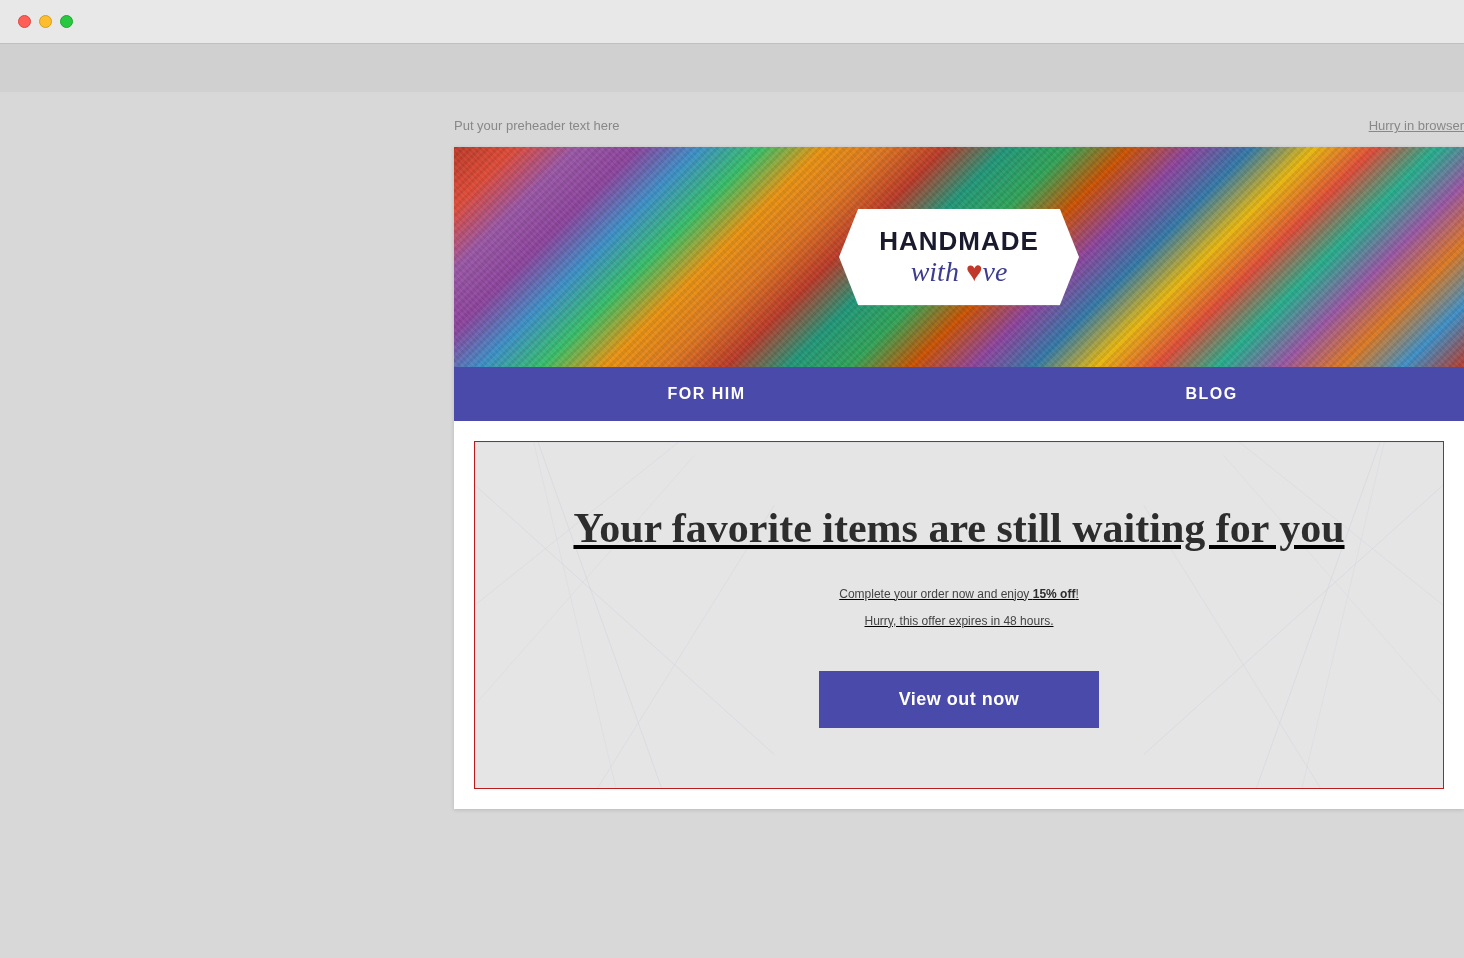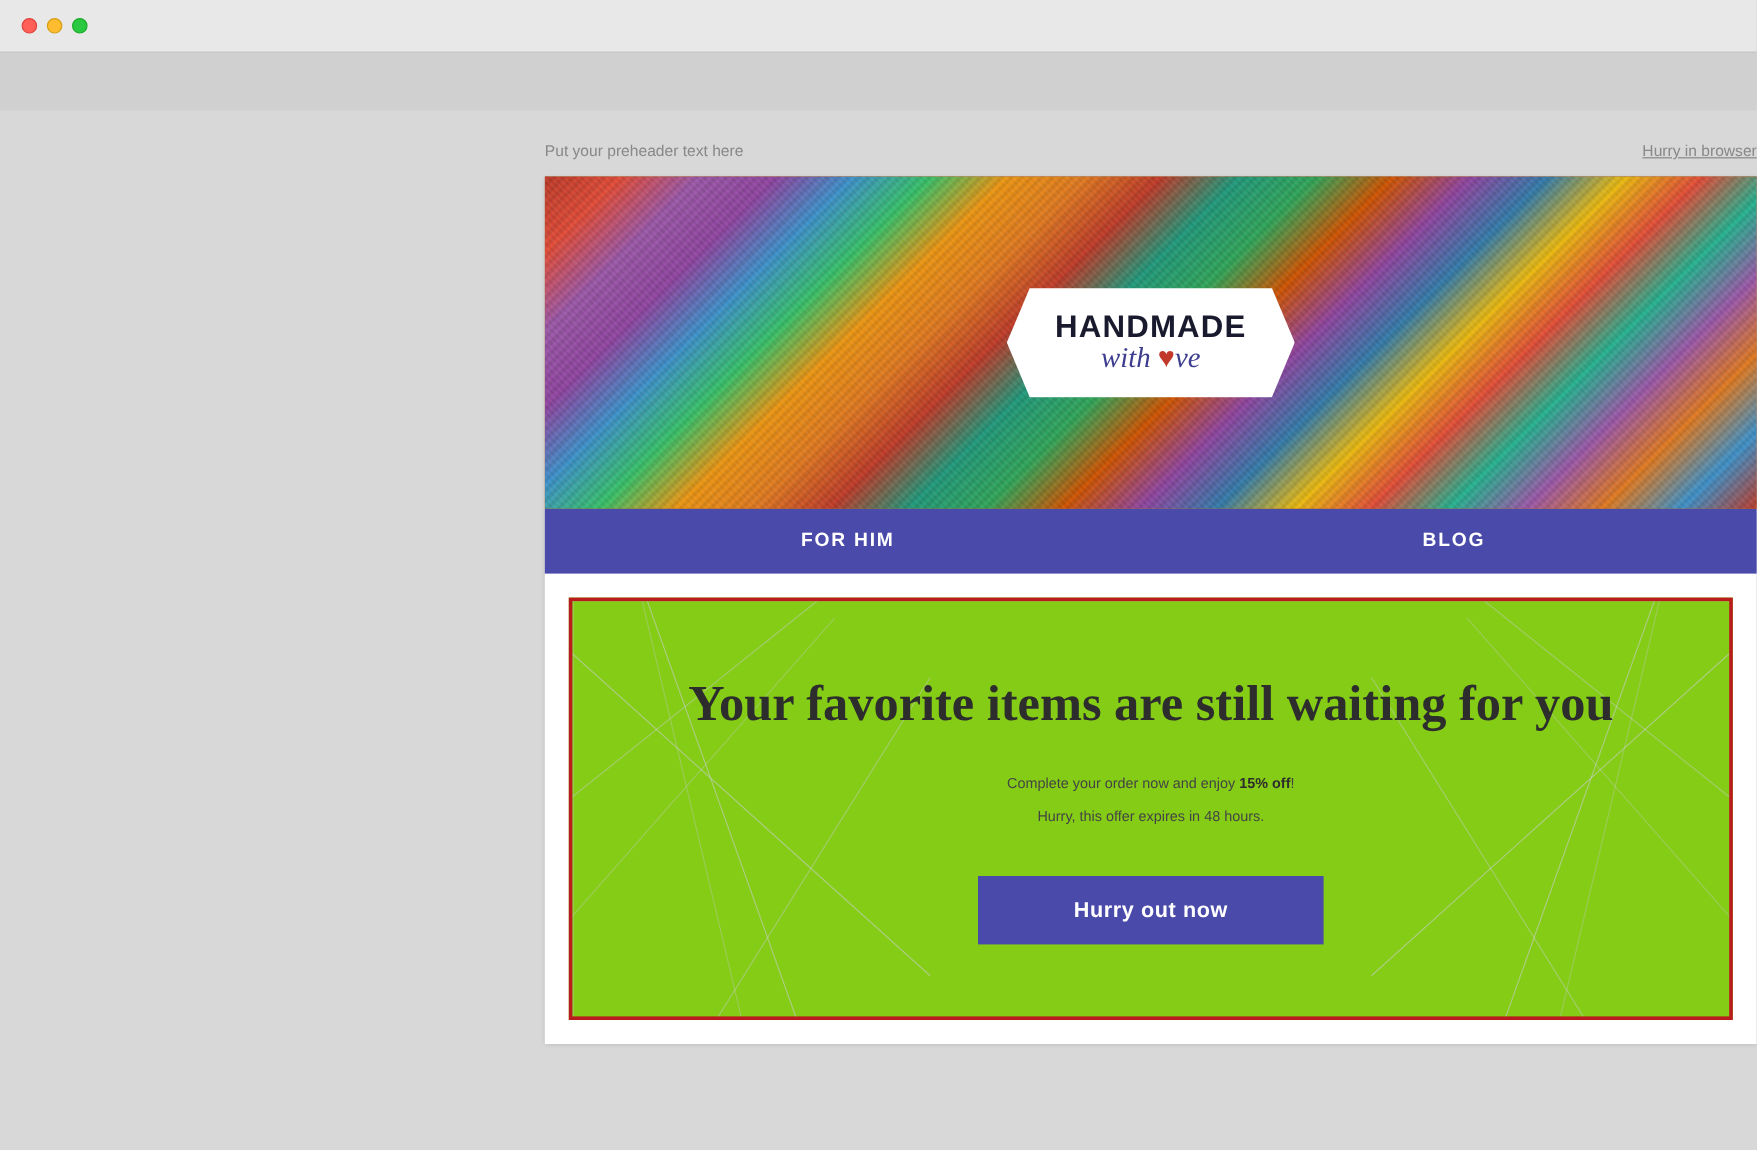--- a/index.html
+++ b/index.html
@@ -64,21 +64,21 @@
     
     .email-container {
       width: 1010px;
       background: #ffffff;
       box-shadow: 0 1px 4px rgba(0,0,0,0.15);
     }
 
     
     .hero-header {
       width: 100%;
-      height: 277px;
+      height: 220px;
       position: relative;
       overflow: hidden;
       background: #8B4513;
       text-decoration: underline;
     }
 
     
     .hero-bg {
       width: 100%;
       height: 100%;
@@ -135,21 +135,21 @@
     .logo-title {
       font-size: 26px;
       font-weight: 900;
       color: #1a1a2e;
       letter-spacing: 1px;
       text-transform: uppercase;
       line-height: 1.1;
     }
 
     .logo-subtitle {
-      font-size: 24px;
+      font-size: 28px;
       font-style: italic;
       color: #3d3d8f;
       font-family: Georgia, 'Times New Roman', serif;
       font-weight: 400;
     }
 
     .logo-heart {
       color: #c0392b;
       font-style: normal;
     }
@@ -172,26 +172,27 @@
       text-transform: uppercase;
       padding: 18px 30px;
       cursor: pointer;
       flex: 1;
       text-align: center;
     }
 
     
     .content-card {
       margin: 20px 20px;
-      border: 3px solid #b91c1c;
-      background: #84cc16;
+      border: 1px solid #b91c1c;
+      background: #e5e5e5;
       position: relative;
       overflow: hidden;
       padding: 60px 80px 60px 80px;
       text-align: center;
+      text-decoration: underline;
     }
 
     
     .content-card::before {
       content: '';
       position: absolute;
       top: 0; left: 0; right: 0; bottom: 0;
       background-image:
         linear-gradient(rgba(200,200,220,0.25) 1px, transparent 1px),
         linear-gradient(90deg, rgba(200,200,220,0.25) 1px, transparent 1px);
@@ -307,18 +308,18 @@
       </svg>
 
       <div class="card-content">
         <h1 class="main-heading">Your favorite items are still waiting for you</h1>
 
         <p class="subtext">
           <span>Complete your order now and enjoy </span><strong>15% off</strong><span>!</span>
         </p>
         <p class="subtext">Hurry, this offer expires in 48 hours.</p>
 
-        <button class="cta-button">Hurry out now</button>
+        <button class="cta-button">View out now</button>
       </div>
     </div>
 
   </div>
 </div>
 
 </body></html>

